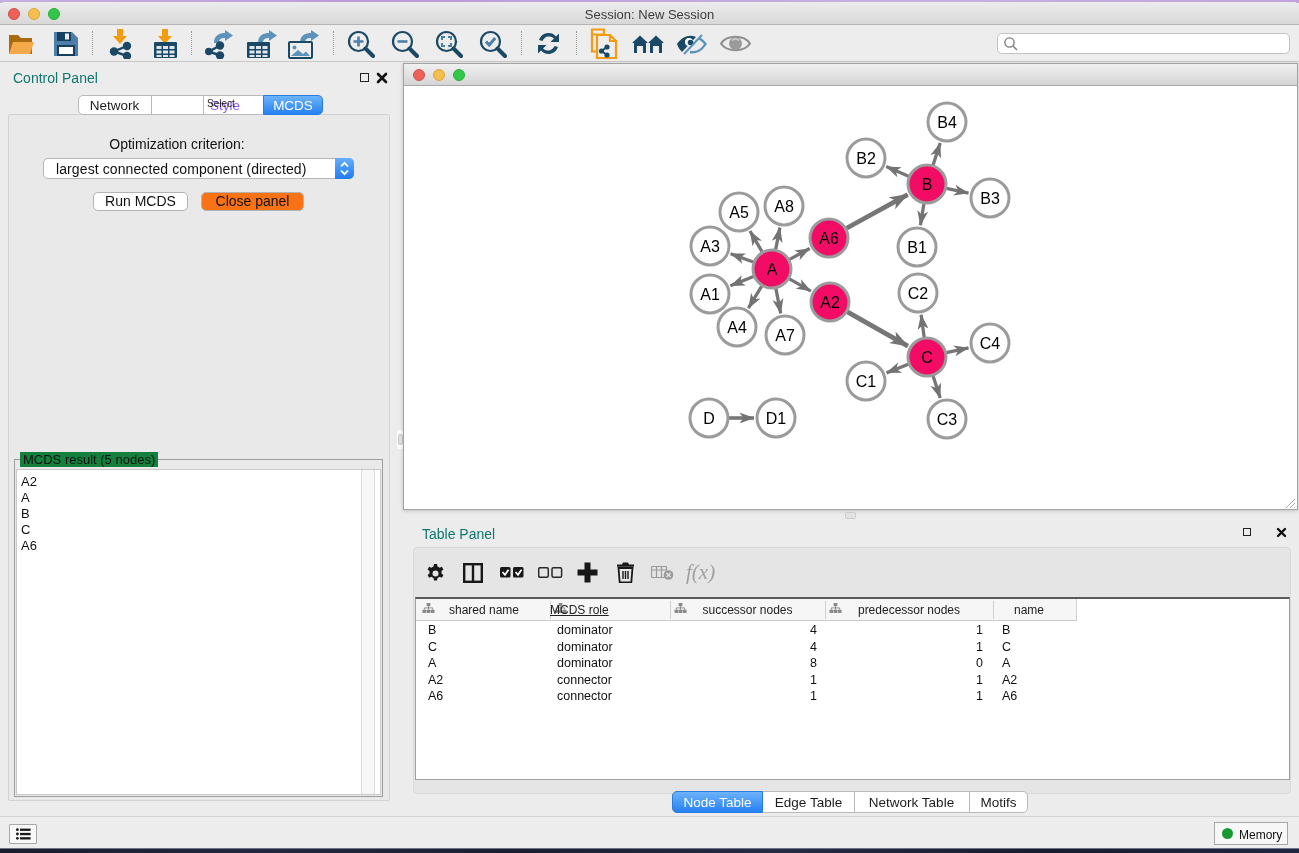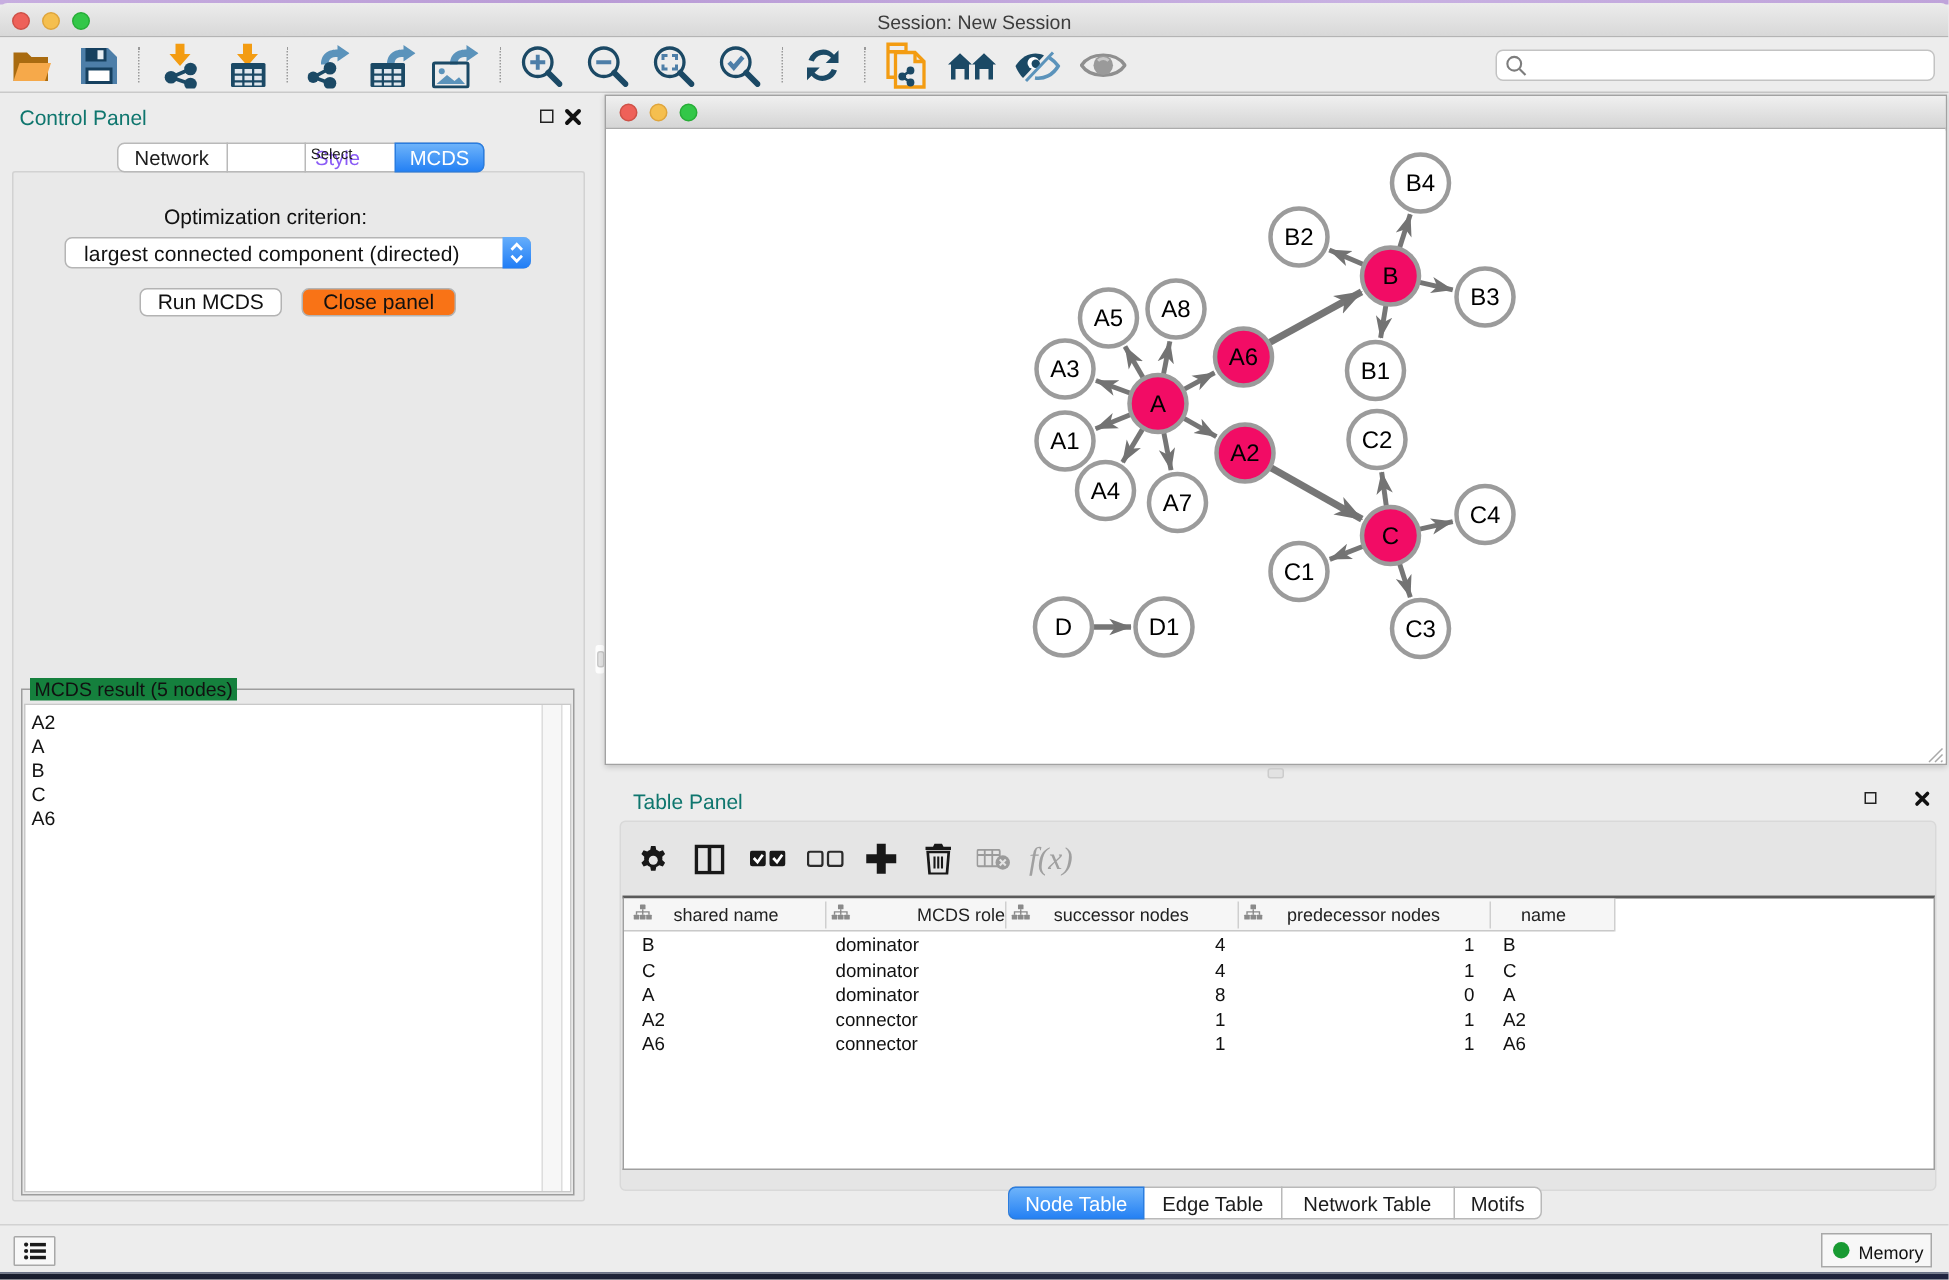--- a/index.html
+++ b/index.html
@@ -351,21 +351,21 @@
 <div class="abs" style="left:418px;top:602.5px;width:132px;text-align:center;font-size:12px;color:#222;">shared name</div>
 <svg class="abs" style="left:554px;top:602px" width="13" height="12" viewBox="0 0 14 13">
 <g fill="#8a8a8a">
       <rect x="5" y="1" width="4" height="3.6" rx="0.5"></rect>
       <rect x="0.5" y="8.4" width="4" height="3.6" rx="0.5"></rect>
       <rect x="5" y="8.4" width="4" height="3.6" rx="0.5"></rect>
       <rect x="9.5" y="8.4" width="4" height="3.6" rx="0.5"></rect>
     </g>
 <path d="M7,4.5 v2 M2.5,8.4 v-2 h9 v2 M7,6.4 v2" stroke="#8a8a8a" stroke-width="1" fill="none"></path>
   </svg>
-<div class="abs" style="left:550px;top:602.5px;width:120px;text-align:right;font-size:12px;color:#222;">MCDS role</div>
+<div class="abs" style="left:550px;top:602.5px;width:120px;text-align:left;font-size:12px;color:#222;text-decoration:underline;">MCDS role</div>
 <svg class="abs" style="left:674px;top:602px" width="13" height="12" viewBox="0 0 14 13">
 <g fill="#8a8a8a">
       <rect x="5" y="1" width="4" height="3.6" rx="0.5"></rect>
       <rect x="0.5" y="8.4" width="4" height="3.6" rx="0.5"></rect>
       <rect x="5" y="8.4" width="4" height="3.6" rx="0.5"></rect>
       <rect x="9.5" y="8.4" width="4" height="3.6" rx="0.5"></rect>
     </g>
 <path d="M7,4.5 v2 M2.5,8.4 v-2 h9 v2 M7,6.4 v2" stroke="#8a8a8a" stroke-width="1" fill="none"></path>
   </svg>
 <div class="abs" style="left:670px;top:602.5px;width:155px;text-align:center;font-size:12px;color:#222;">successor nodes</div>

